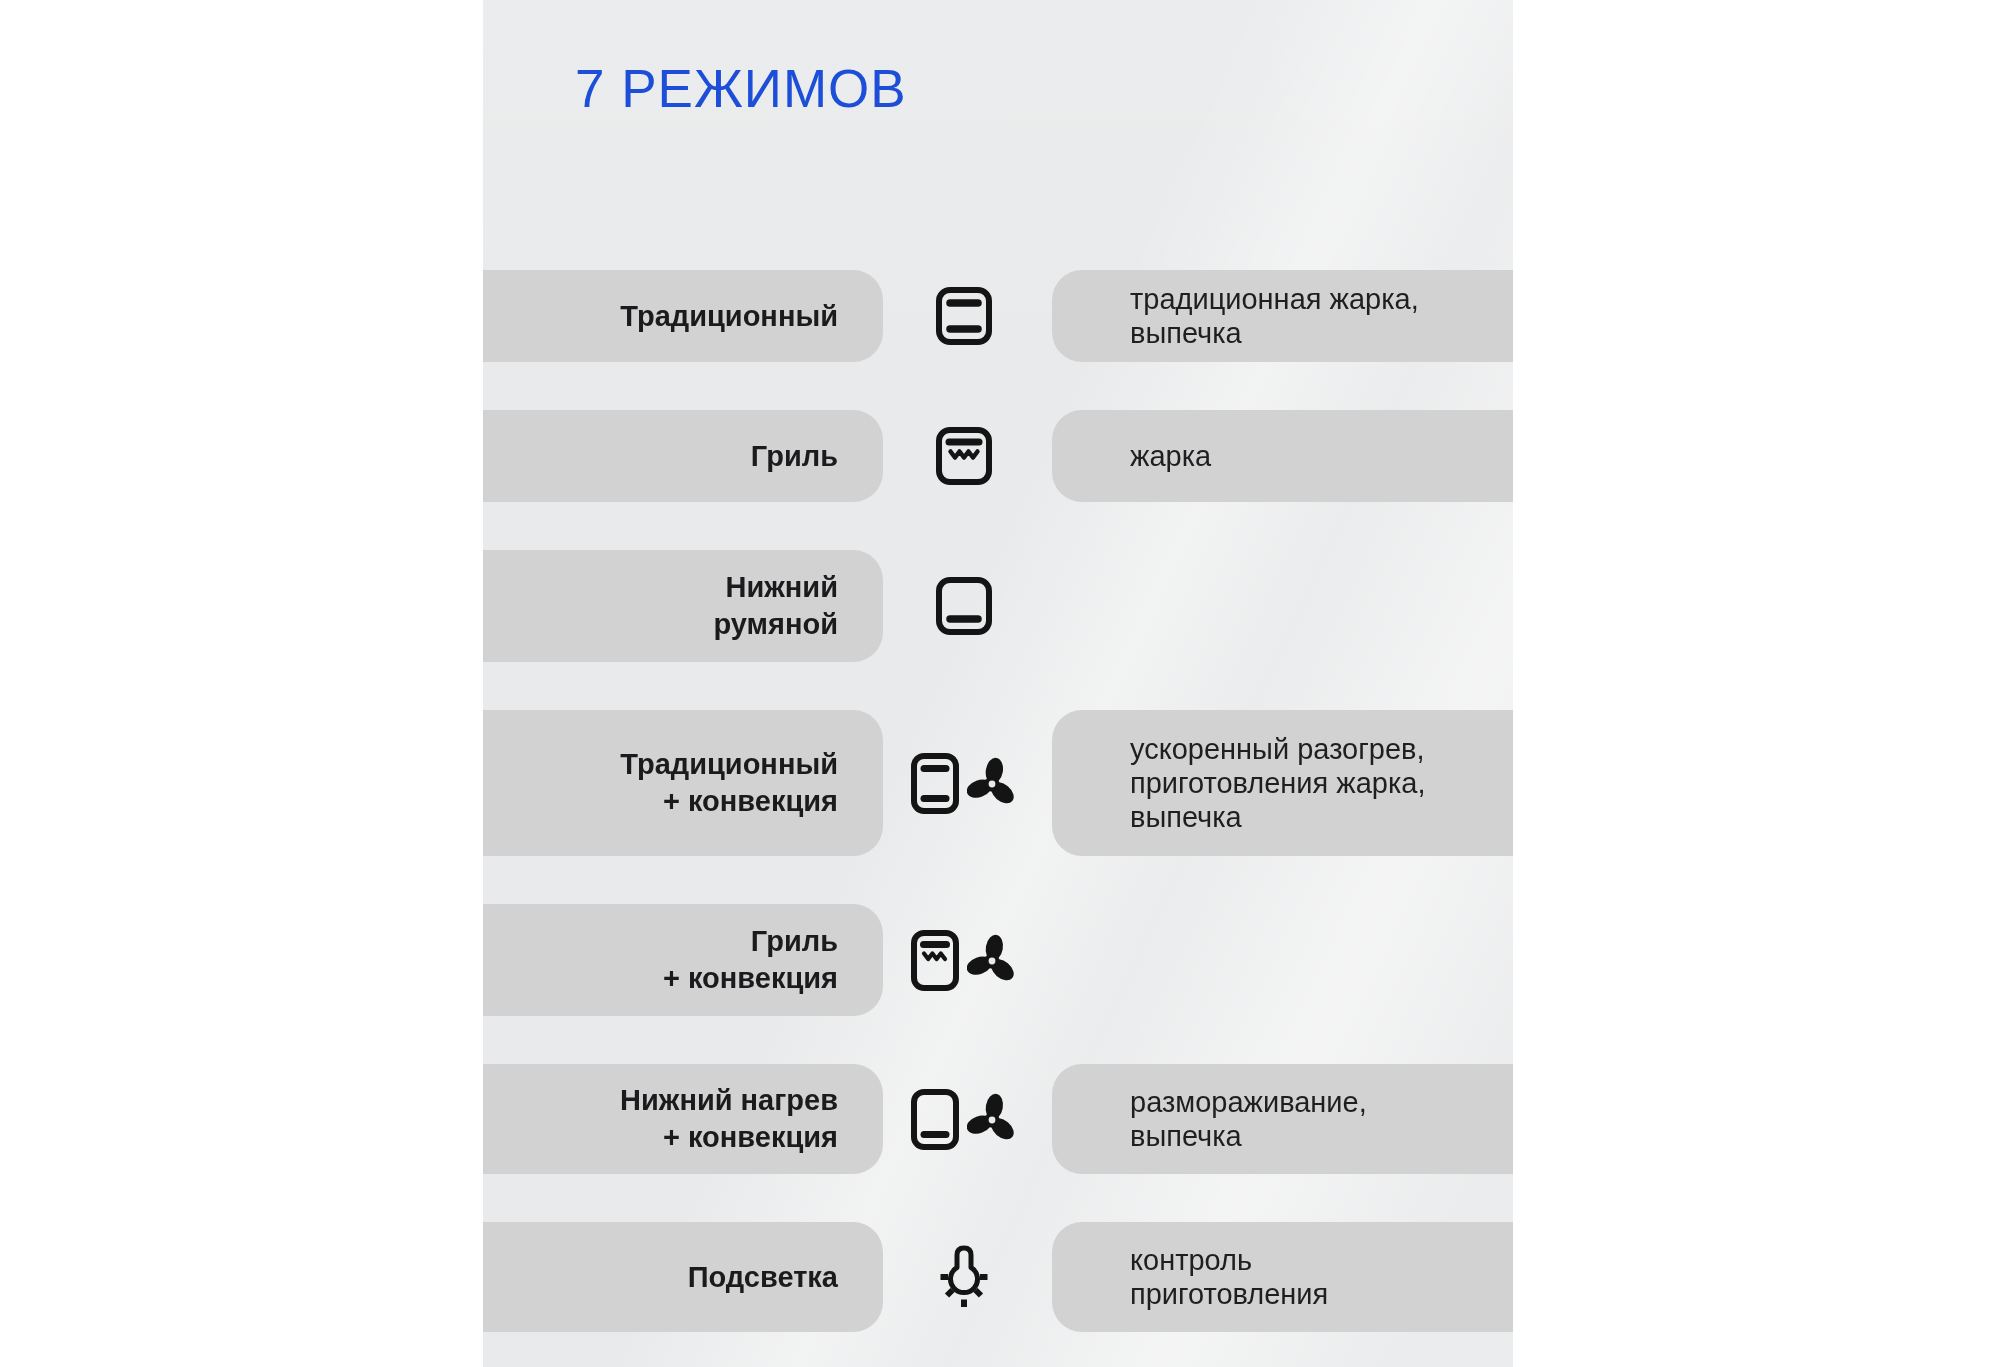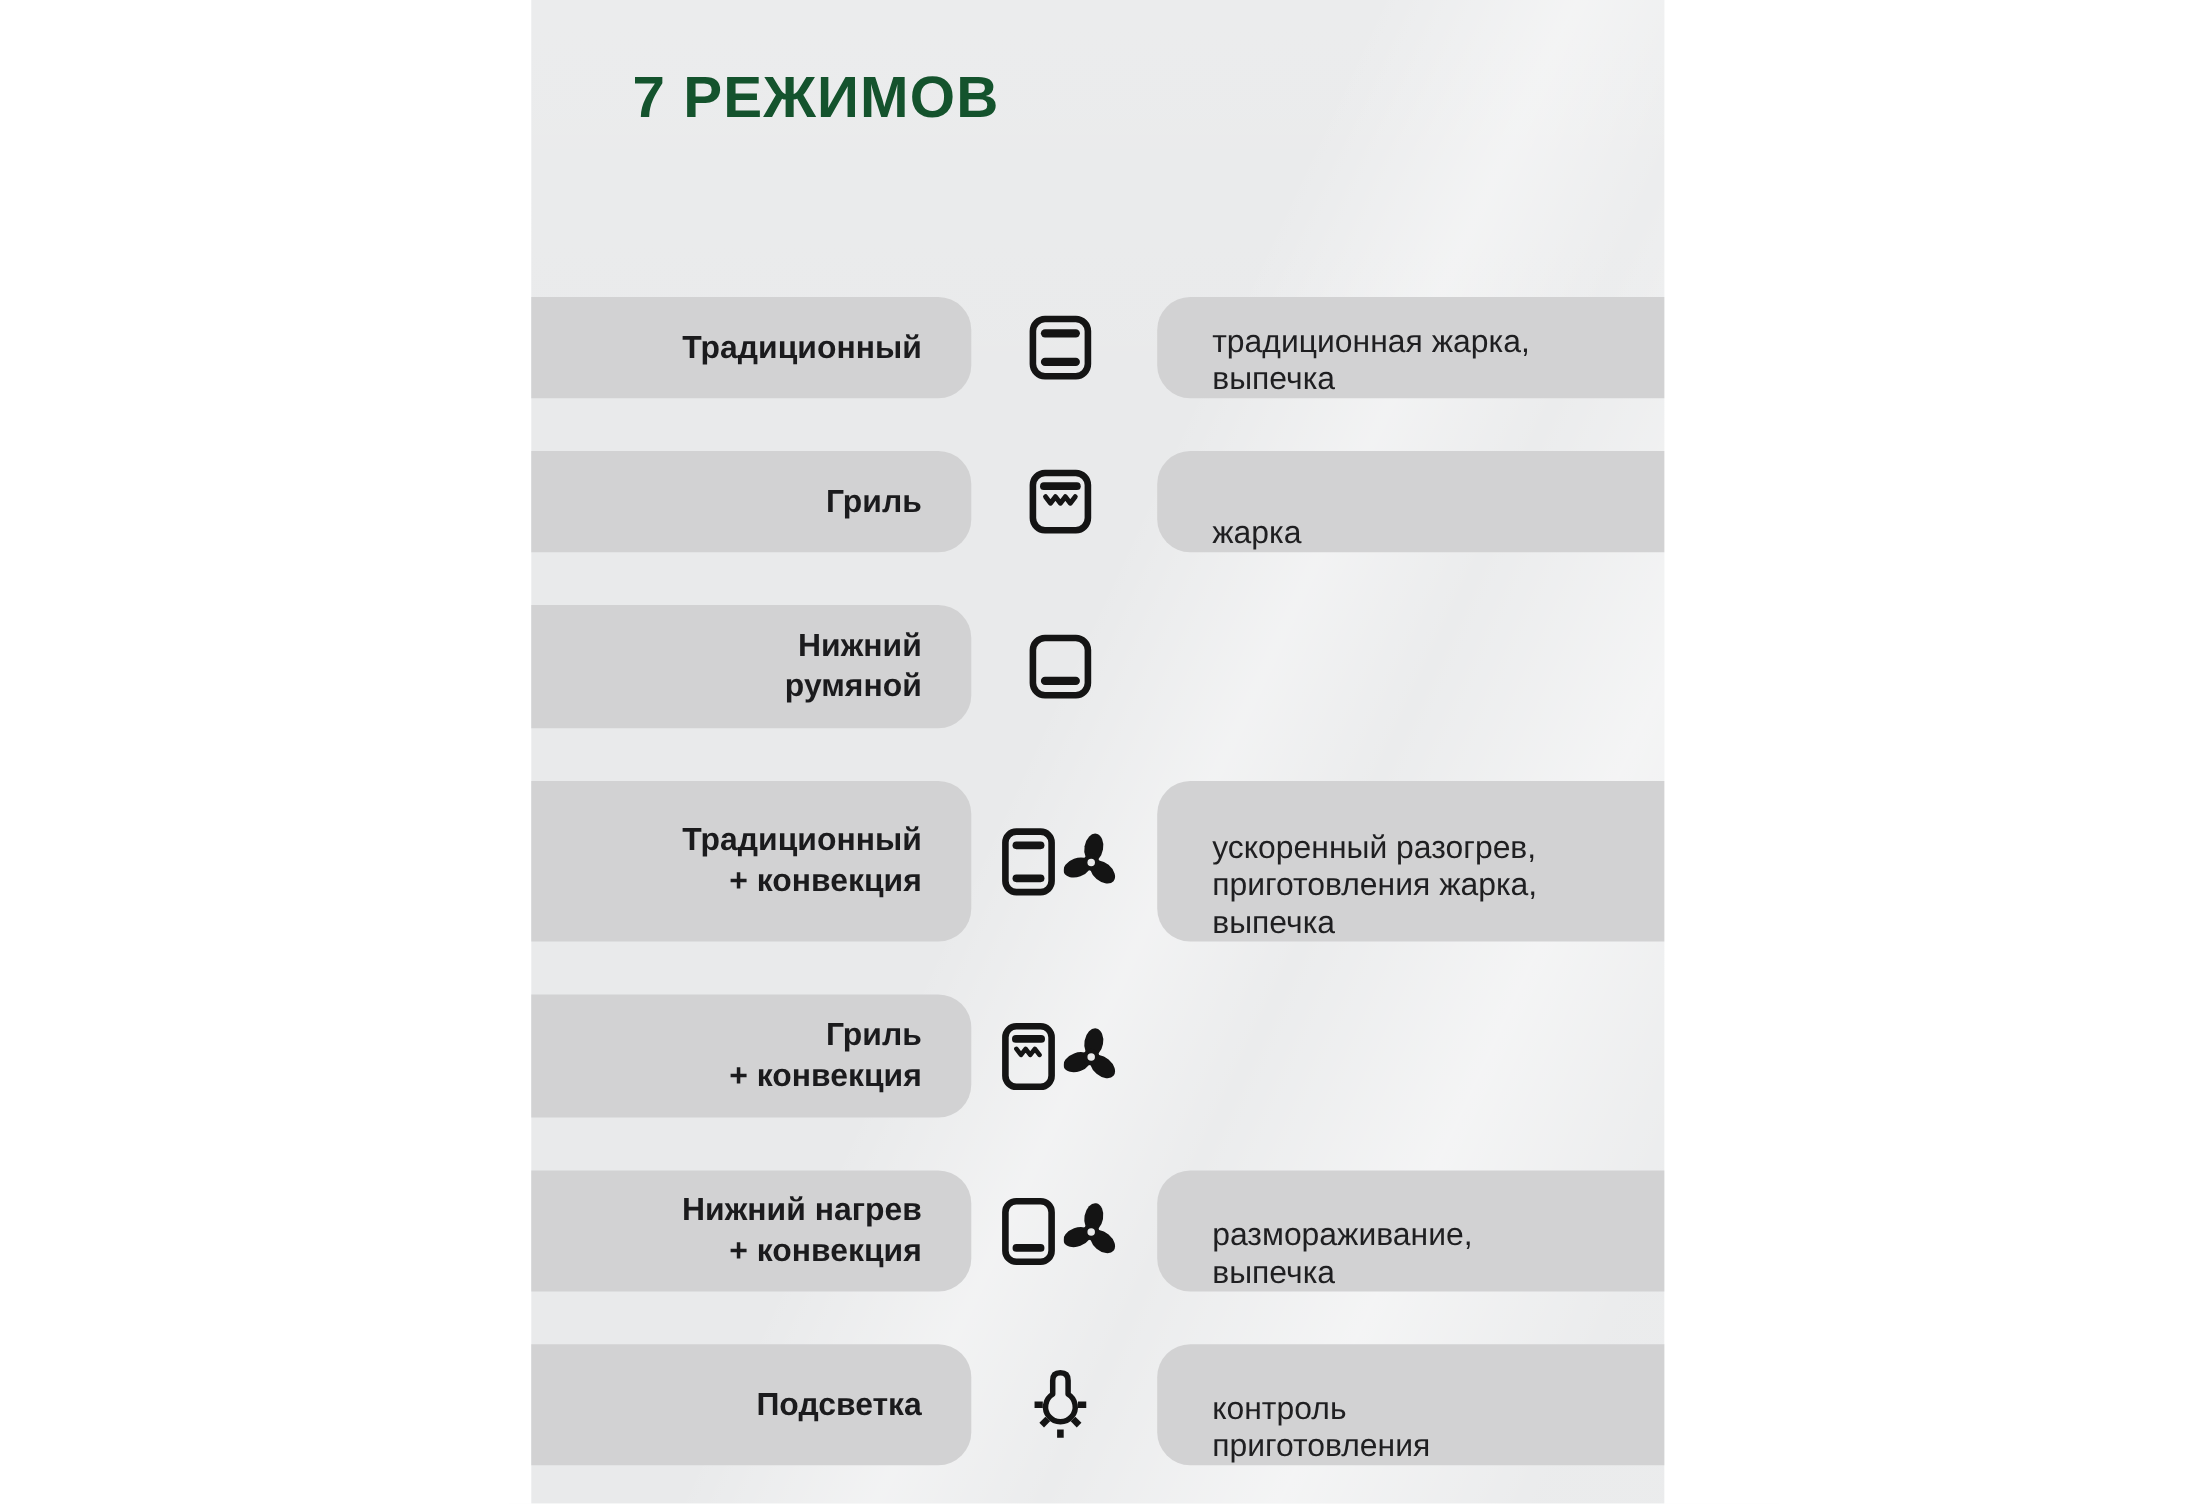--- a/index.html
+++ b/index.html
@@ -16,21 +16,21 @@
     background:
       linear-gradient(115deg,
         rgba(255,255,255,0) 46%,
         rgba(255,255,255,0.42) 57%,
         rgba(255,255,255,0.10) 66%,
         rgba(255,255,255,0.50) 79%,
         rgba(255,255,255,0.08) 93%),
       linear-gradient(180deg, rgba(255,255,255,0.10) 0%, rgba(255,255,255,0) 30%);
   }
   .title{position:absolute;top:58px;left:92px;z-index:2;}
-  .title-line1{font-size:53px;font-weight:700;color:#14532d;letter-spacing:1px;}
+  .title-line1{font-size:53px;font-weight:400;color:#1d4ed8;letter-spacing:1px;}
   .title-line2{font-size:49px;font-weight:400;color:#242427;letter-spacing:3px;margin-top:12px;}
   .rows{
     position:absolute;top:270px;left:0;width:100%;z-index:2;
     display:flex;flex-direction:column;gap:48px;
   }
   .row{display:flex;align-items:stretch;}
   .pill{background:#d2d2d3;}
   .label-pill{
     width:400px;box-sizing:border-box;border-radius:0 30px 30px 0;
     display:flex;align-items:center;justify-content:flex-end;padding-right:45px;
@@ -38,21 +38,21 @@
   .mode-name{
     font-size:29px;font-weight:700;line-height:37px;text-align:right;
     color:#1b1b1d;white-space:pre-line;
   }
   .icon-cell{
     width:169px;box-sizing:border-box;display:flex;align-items:center;
     justify-content:center;gap:7px;padding-right:8px;
   }
   .desc-pill{
     flex:1;box-sizing:border-box;border-radius:30px 0 0 30px;
-    display:flex;align-items:flex-end;padding-left:50px;
+    display:flex;align-items:center;padding-left:78px;
   }
   .mode-desc{
     font-size:29px;font-weight:400;line-height:34px;color:#1f1f21;white-space:pre-line;
   }
   .h92{height:92px;}.h112{height:112px;}.h146{height:146px;}.h110{height:110px;}
   svg{display:block;}
 </style>
 </head>
 <body>
 

